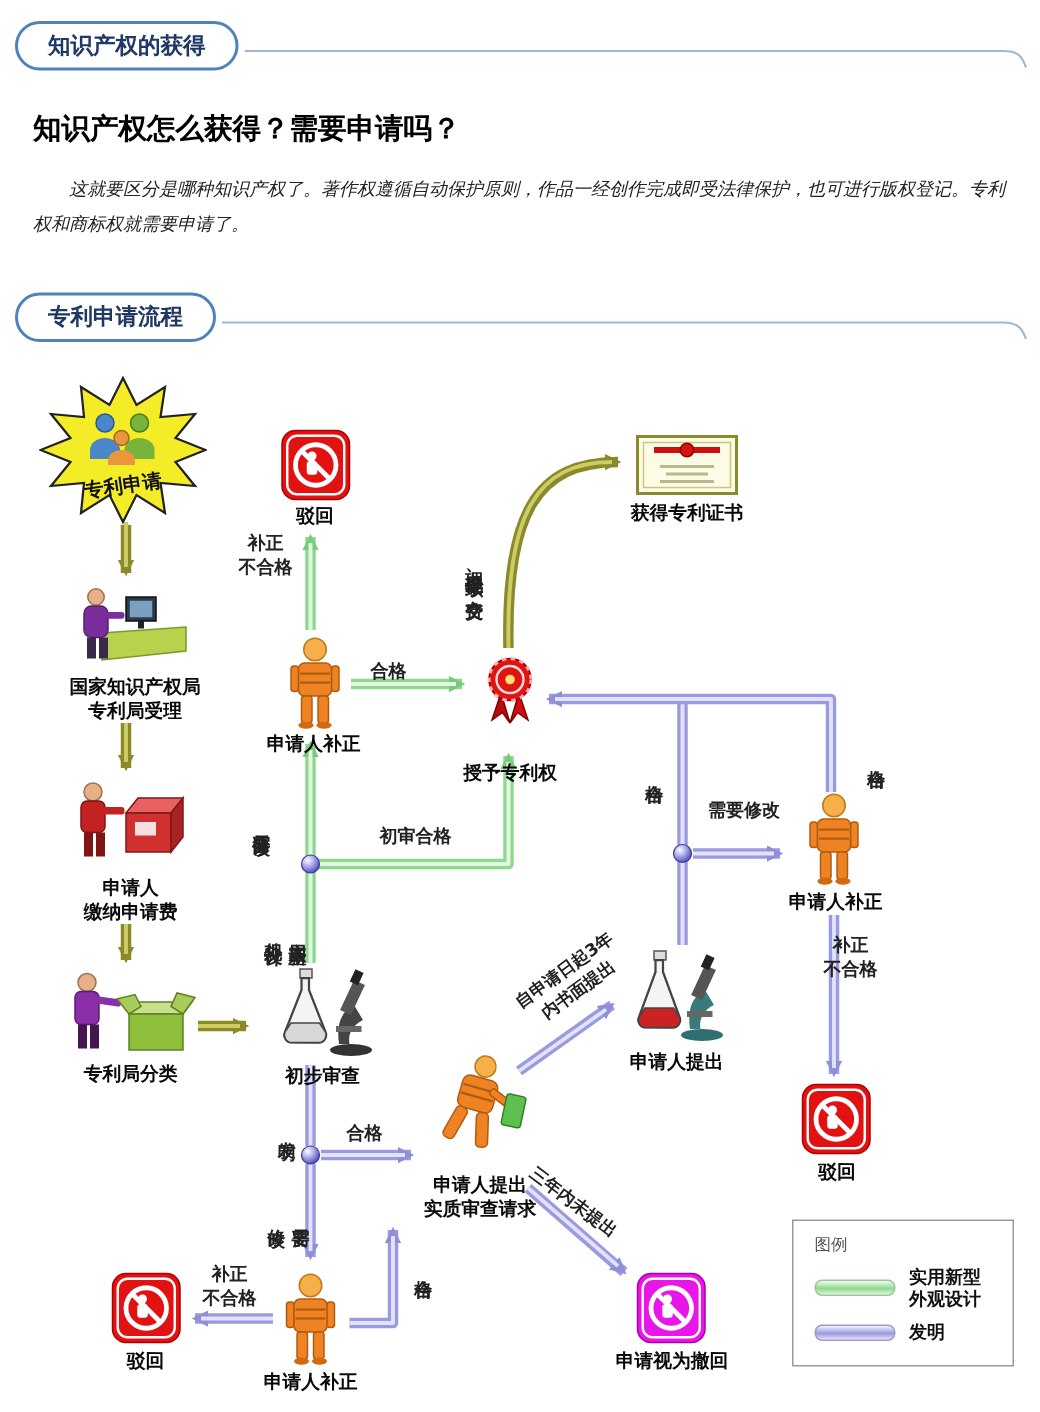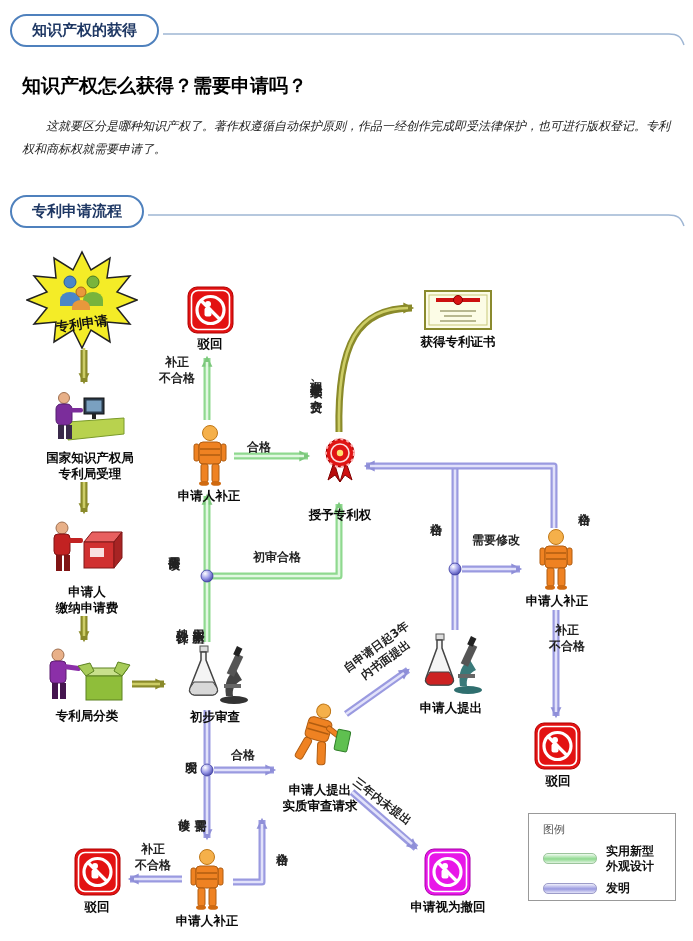--- a/index.html
+++ b/index.html
@@ -25,21 +25,21 @@
   .rot{transform-origin:center center;}
 
   .po{fill:none;stroke:#8a8a2a;stroke-width:7;stroke-linejoin:round;}
   .pio{fill:none;stroke:#cdcd66;stroke-width:2.6;stroke-linejoin:round;}
   .pg{fill:none;stroke:#8fd98f;stroke-width:7;stroke-linejoin:round;}
   .pig{fill:none;stroke:#e2f8e2;stroke-width:2.6;stroke-linejoin:round;}
   .pb{fill:none;stroke:#9a9ae0;stroke-width:7;stroke-linejoin:round;}
   .pib{fill:none;stroke:#e2e2fa;stroke-width:2.6;stroke-linejoin:round;}
 
   
-  .legend{position:absolute;left:528px;top:577px;width:148px;height:88px;border:1px solid #999;background:#fff;box-sizing:border-box;}
+  .legend{position:absolute;left:528px;top:577px;width:148px;height:98px;border:1px solid #999;background:#fff;box-sizing:border-box;}
   .legend-title{font-size:11px;color:#555;margin:8px 0 2px 14px;}
   .legend-row{display:flex;align-items:center;gap:9px;margin:7px 10px 0 14px;}
   .tube{width:52px;height:9px;border-radius:5px;}
   .tube.green{background:linear-gradient(#f0fbf0,#8fd98f 55%,#dff3df);border:1px solid #9cc49c;}
   .tube.blue{background:linear-gradient(#f0f0fc,#9a9ae0 55%,#e2e2f8);border:1px solid #9c9cc8;}
   .legend-label{font-size:12px;font-weight:bold;line-height:1.25;color:#111;}
 </style>
 </head>
 <body>
 

